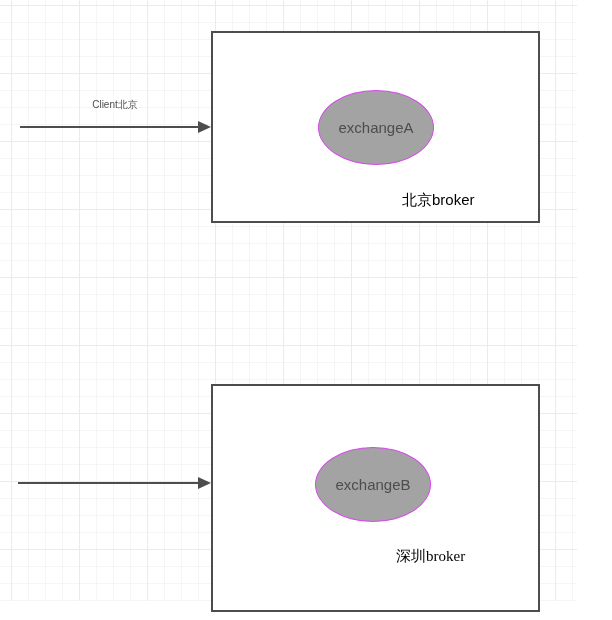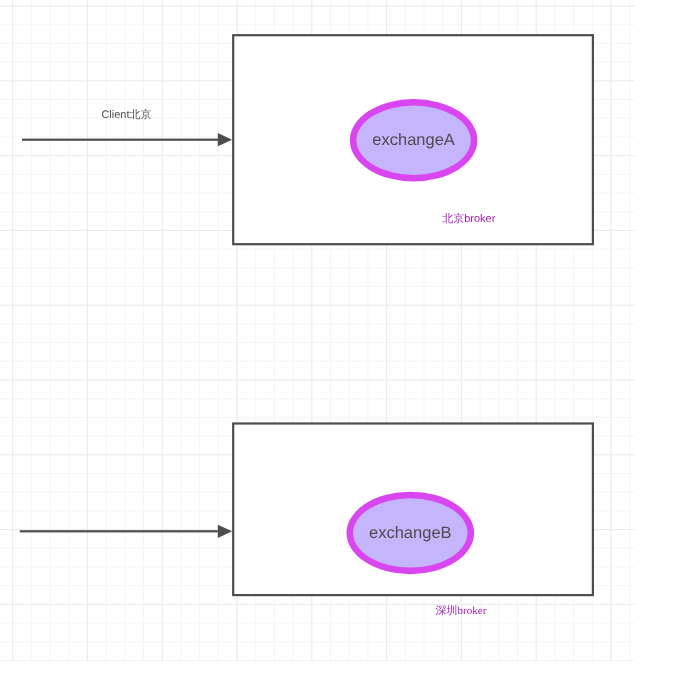--- a/index.html
+++ b/index.html
@@ -22,33 +22,33 @@
       linear-gradient(to right,#f5f5f5 1px,transparent 1px),
       linear-gradient(to bottom,#f5f5f5 1px,transparent 1px);
     background-size:68px 68px,68px 68px,17px 17px,17px 17px;
     background-position:11px 5px,11px 5px,11px 5px,11px 5px;
   }
   .broker-box{
     position:absolute;box-sizing:border-box;
     width:329px;border:2px solid #4d4d4d;background:#ffffff;
   }
   .box-beijing{left:211px;top:31px;height:192px;}
-  .box-shenzhen{left:211px;top:384px;height:158px;padding-left:36px;}
+  .box-shenzhen{left:211px;top:384px;height:228px;padding-left:36px;}
   .exchange-ellipse{
     position:absolute;box-sizing:border-box;
-    width:116px;height:75px;border:6px solid #d946ef;border-radius:50%;
-    background:#c4b5fd;display:flex;align-items:center;justify-content:center;
+    width:116px;height:75px;border:1px solid #d946ef;border-radius:50%;
+    background:#a3a3a3;display:flex;align-items:center;justify-content:center;
   }
   .ellipse-a{left:105px;top:57px;}
   .ellipse-b{left:102px;top:61px;}
   .exchange-text{
     font-size:15px;color:#4d4d4d;line-height:1;white-space:nowrap;
   }
   .broker-label{
-    position:absolute;font-size:10px;color:#a21caf;line-height:18px;white-space:nowrap;
+    position:absolute;font-size:15px;color:#000000;line-height:18px;white-space:nowrap;
   }
   .label-beijing{left:189px;top:158px;}
   .label-shenzhen{left:183px;top:161px;font-family:Liberation Serif, serif;}
   .client-label{
     position:absolute;width:110px;text-align:center;
     font-size:10px;color:#4d4d4d;line-height:18px;white-space:nowrap;
   }
   .client-1{left:60px;top:96px;}
   .client-2{left:57px;top:453px;}
   .arrow-line{

